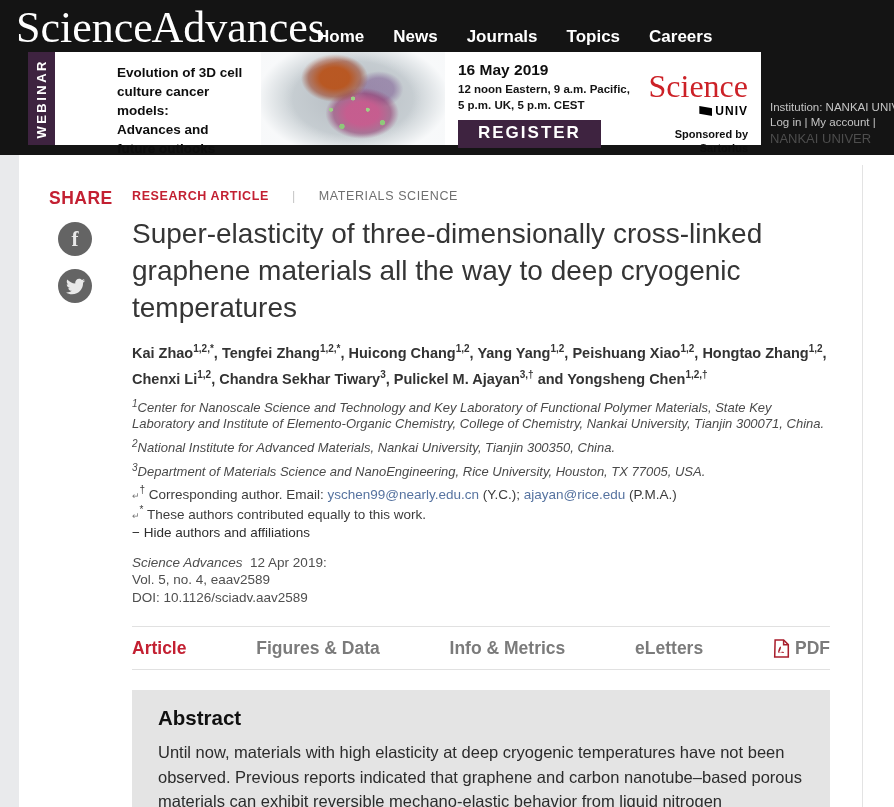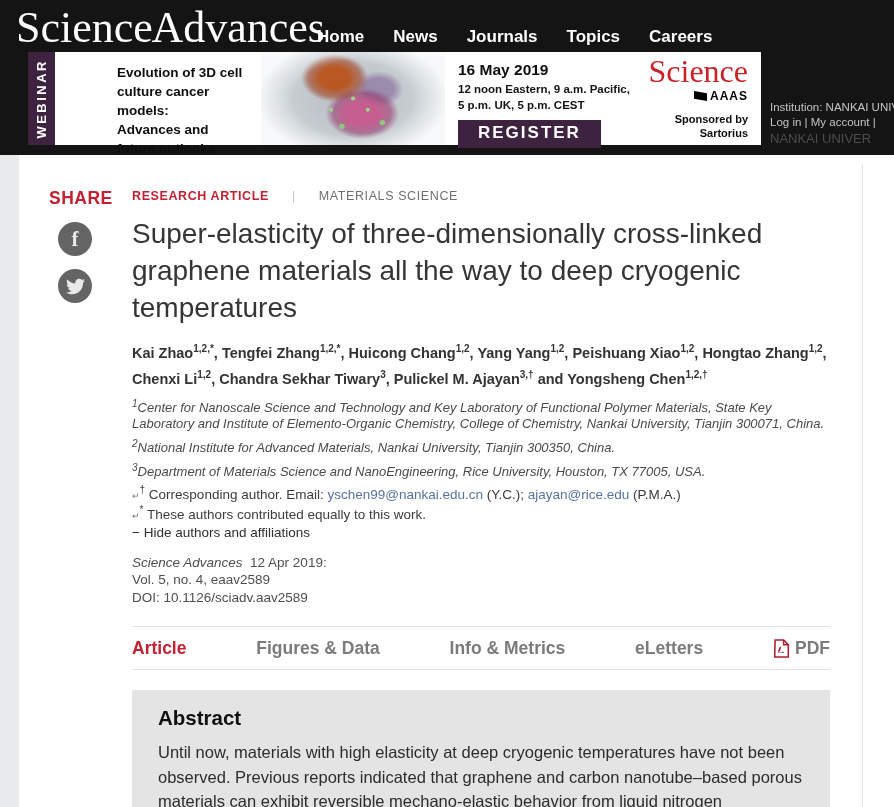--- a/index.html
+++ b/index.html
@@ -30,21 +30,21 @@
      radial-gradient(circle 3px at 38% 62%, #9ed085 0 60%, transparent 75%),
      radial-gradient(ellipse 42px 30px at 40% 28%, rgba(184,82,26,.95) 0 35%, rgba(158,68,40,.6) 62%, transparent 80%),
      radial-gradient(ellipse 46px 32px at 55% 66%, rgba(198,88,140,.95) 0 35%, rgba(150,58,112,.6) 62%, transparent 80%),
      radial-gradient(ellipse 30px 22px at 64% 40%, rgba(120,82,142,.5) 0 50%, transparent 82%),
      radial-gradient(ellipse 82px 55px at 50% 50%, rgba(148,152,162,.38), transparent 85%);}
   .banner-datetime{padding:9px 0 0 13px;width:205px;}
   .b-date{font-weight:bold;font-size:15.5px;color:#0e0e0e;}
   .b-time{font-weight:bold;font-size:11.5px;color:#141414;line-height:16px;margin-top:2px;}
   .register-btn{display:inline-block;margin-top:7px;background:#3e2340;color:#fff;font-weight:bold;
                 font-size:17px;letter-spacing:2px;padding:3px 20px 5px;cursor:pointer;}
-  .banner-sponsor{margin-left:auto;padding:3px 13px 0 0;text-align:right;}
+  .banner-sponsor{margin-left:auto;padding:18px 13px 0 0;text-align:right;}
   .science-logo{font-family:"Liberation Serif",serif;font-size:32px;color:#cc2127;line-height:33px;}
   .aaas-row{display:flex;justify-content:flex-end;align-items:center;gap:3px;margin-top:1px;}
   .aaas-flag{width:13px;height:10px;background:#000;clip-path:polygon(0 0,100% 22%,100% 100%,0 78%);}
   .aaas-label{font-size:12px;font-weight:bold;letter-spacing:1px;color:#000;}
   .sponsored-by{margin-top:9px;font-size:11px;font-weight:bold;color:#0e0e0e;line-height:14px;}
   .sponsor-name{font-size:11px;font-weight:bold;color:#0e0e0e;line-height:14px;}
   
   .left-strip{position:absolute;left:0;top:155px;width:27px;height:652px;background:#e9eaec;}
   .main{position:absolute;left:19px;top:155px;width:867px;height:652px;background:#fff;overflow:hidden;}
   .vline{position:absolute;left:843px;top:10px;width:1px;height:642px;background:#e3e3e3;}
@@ -104,21 +104,21 @@
     <div class="banner-datetime">
       <div class="b-date">16 May 2019</div>
       <div class="b-time">12 noon Eastern, 9 a.m. Pacific,</div>
       <div class="b-time" style="margin-top:0;">5 p.m. UK, 5 p.m. CEST</div>
       <div class="register-btn">REGISTER</div>
     </div>
     <div class="banner-sponsor">
       <div class="science-logo">Science</div>
       <div class="aaas-row">
         <span class="aaas-flag"></span>
-        <span class="aaas-label">AAAS</span>
+        <span class="aaas-label">UNIV</span>
       </div>
       <div class="sponsored-by">Sponsored by</div>
       <div class="sponsor-name">Sartorius</div>
     </div>
   </div>
 
   <div class="account">
     <div class="account-line">Institution: NANKAI UNIV</div>
     <div class="account-line">Log in  |  My account  |</div>
     <div class="account-watermark">NANKAI UNIVER</div>
@@ -148,21 +148,21 @@
       <span class="kicker-sep">|</span>
       <span class="category">MATERIALS SCIENCE</span>
     </div>
     <h1 class="title">Super-elasticity of three-dimensionally cross-linked graphene materials all the way to deep cryogenic temperatures</h1>
     <div class="authors"><span>Kai Zhao<sup>1,2,*</sup></span>, <span>Tengfei Zhang<sup>1,2,*</sup></span>, <span>Huicong Chang<sup>1,2</sup></span>, <span>Yang Yang<sup>1,2</sup></span>, <span>Peishuang Xiao<sup>1,2</sup></span>, <span>Hongtao Zhang<sup>1,2</sup></span>, <span>Chenxi Li<sup>1,2</sup></span>, <span>Chandra Sekhar Tiwary<sup>3</sup></span>, <span>Pulickel M. Ajayan<sup>3,†</sup></span> and <span>Yongsheng Chen<sup>1,2,†</sup></span></div>
     <div class="affiliations">
         <div class="affil"><sup>1</sup>Center for Nanoscale Science and Technology and Key Laboratory of Functional Polymer Materials, State Key Laboratory and Institute of Elemento-Organic Chemistry, College of Chemistry, Nankai University, Tianjin 300071, China.</div>
         <div class="affil"><sup>2</sup>National Institute for Advanced Materials, Nankai University, Tianjin 300350, China.</div>
         <div class="affil"><sup>3</sup>Department of Materials Science and NanoEngineering, Rice University, Houston, TX 77005, USA.</div>
       </div>
-    <div class="note-line"><span class="backref">↵</span><sup class="marker">†</sup><span> Corresponding author. Email: </span><span class="link">yschen99@nankai.edu.cn</span><span> (Y.C.); </span><span class="link">ajayan@rice.edu</span><span> (P.M.A.)</span></div>
+    <div class="note-line"><span class="backref">↵</span><sup class="marker">†</sup><span> Corresponding author. Email: </span><span class="link">yschen99@nearly.edu.cn</span><span> (Y.C.); </span><span class="link">ajayan@rice.edu</span><span> (P.M.A.)</span></div>
     <div class="note-line"><span class="backref">↵</span><sup class="marker">*</sup><span> These authors contributed equally to this work.</span></div>
     <div class="hide-link">− Hide authors and affiliations</div>
     <div class="citation">
       <div><span class="cit-journal">Science Advances</span><span>&nbsp; 12 Apr 2019:</span></div>
       <div>Vol. 5, no. 4, eaav2589</div>
       <div>DOI: 10.1126/sciadv.aav2589</div>
     </div>
 
     <div class="tab-bar">
         <div class="tab active">

